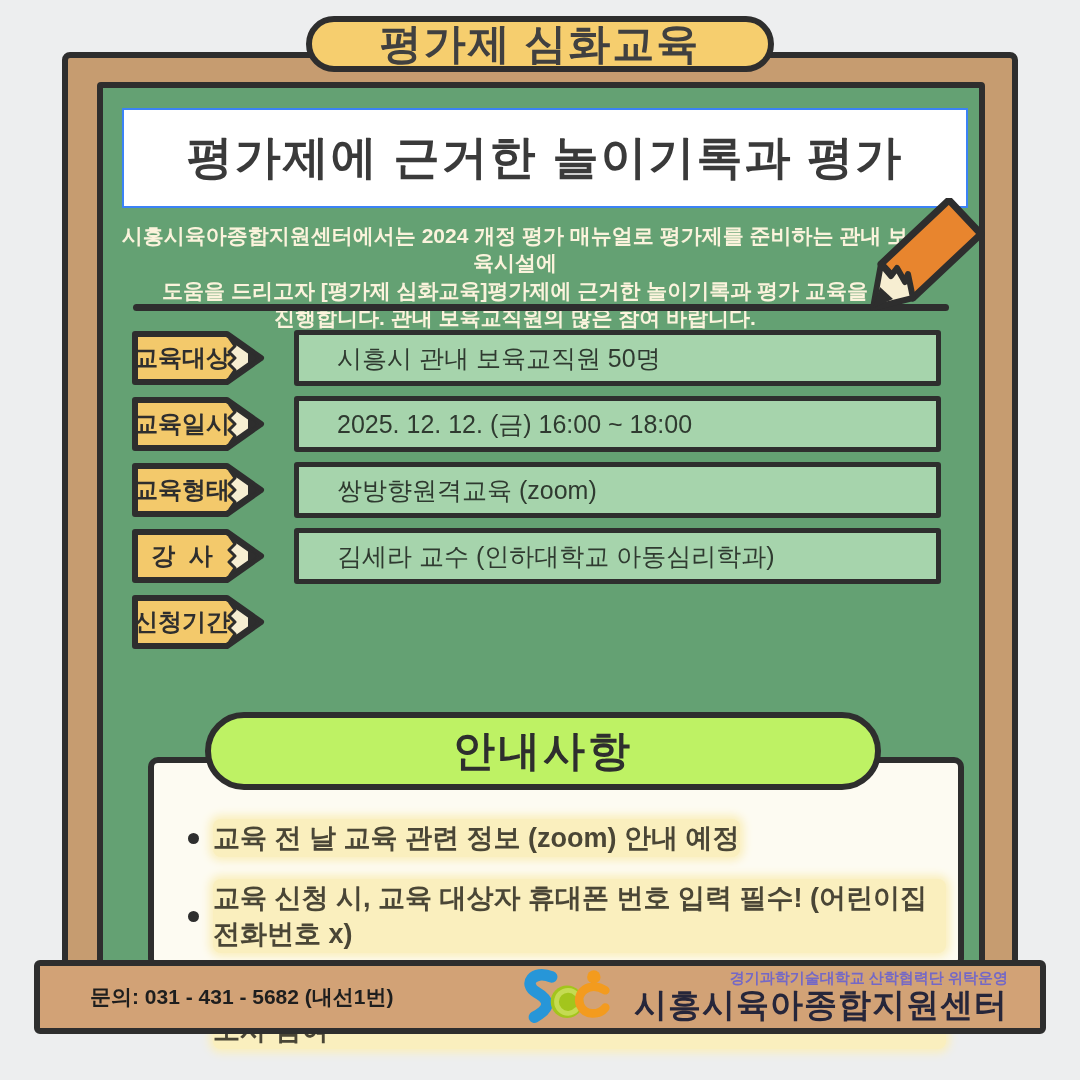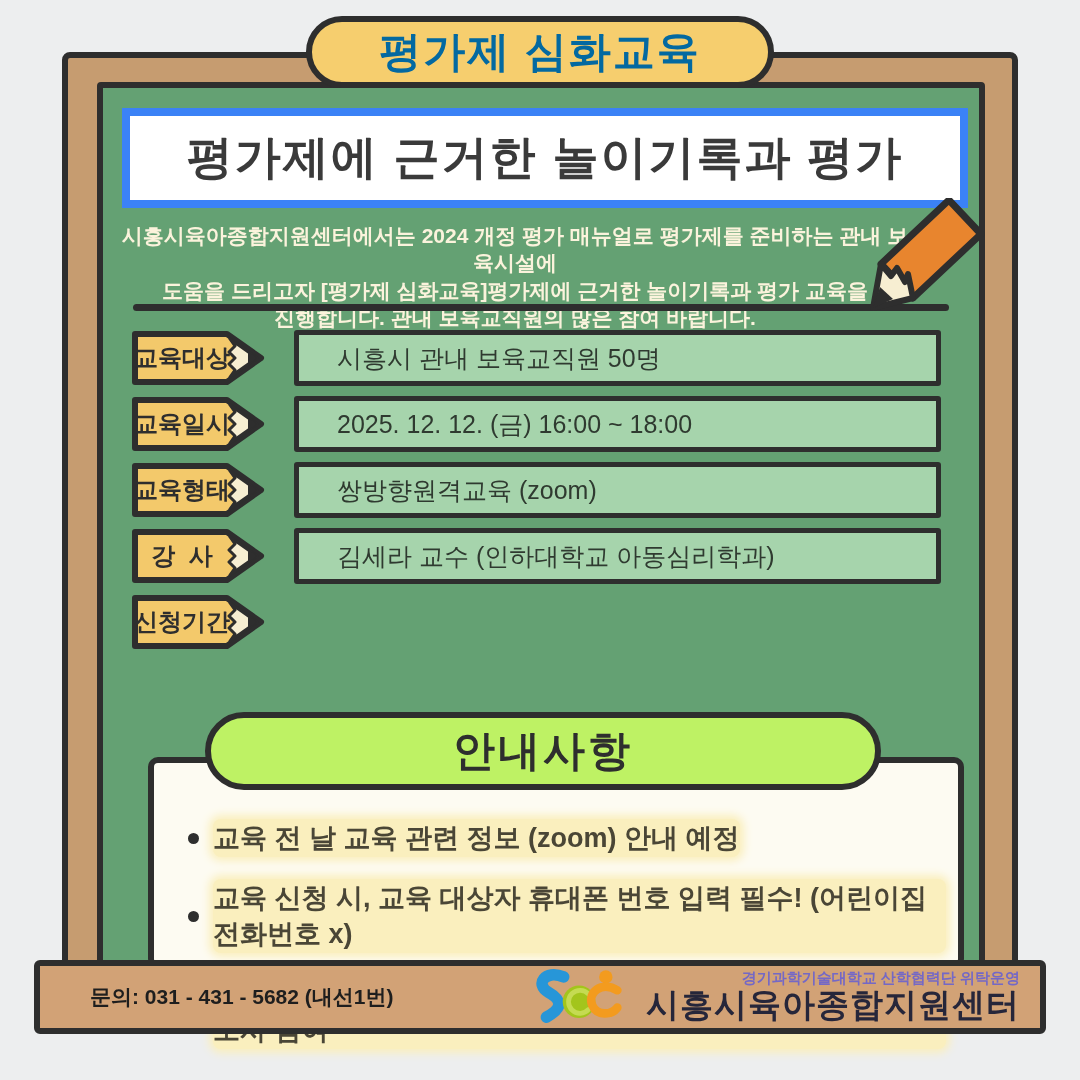--- a/index.html
+++ b/index.html
@@ -8,27 +8,27 @@
   .stage { position:relative; width:1080px; height:1080px; background:#EDEEEF; overflow:hidden; }
 
   
   .frame { position:absolute; left:62px; top:52px; width:956px; height:918px;
            background:#C69C70; border:6px solid #2E2E2E; border-radius:8px; z-index:1; }
   .board { position:absolute; left:97px; top:82px; width:888px; height:892px;
            background:#64A173; border:6px solid #2E2E2E; border-radius:4px; z-index:2; }
 
   
   .badge { position:absolute; left:50%; top:16px; transform:translateX(-50%);
-           width:468px; height:72px; background:#F6CE6E; border:6px solid #2E2E2E;
+           width:468px; height:56px; background:#F6CE6E; border:6px solid #2E2E2E;
            border-radius:36px; display:flex; align-items:center; justify-content:center;
-           font-size:42px; font-weight:800; color:#0369a1; z-index:6; letter-spacing:2px; }
+           font-size:42px; font-weight:800; color:#404040; z-index:6; letter-spacing:2px;font-family:Liberation Serif, serif; }
 
   
   .title-box { position:absolute; left:122px; top:108px; width:846px; height:100px;
-               background:#FFFFFF; border:8px solid #3b82f6; display:flex; align-items:center;
+               background:#FFFFFF; border:2px solid #3b82f6; display:flex; align-items:center;
                justify-content:center; font-size:46px; font-weight:800; color:#3A3A3A;
                z-index:3; letter-spacing:2px; }
 
   
   .intro { position:absolute; left:112px; top:222px; width:806px; text-align:center;
            font-size:21px; font-weight:700; color:#FBF3DC; line-height:1.3;
            white-space:pre-line; z-index:3; }
   .rule { position:absolute; left:133px; top:304px; width:816px; height:7px;
           background:#2E2E2E; border-radius:4px; z-index:3; }
   .pencil { position:absolute; left:855px; top:198px; width:150px; height:125px; z-index:6; }
@@ -57,21 +57,21 @@
              flex-direction:column; gap:22px; }
   .bullet { display:flex; align-items:center; font-size:27px; font-weight:700; color:#4A4636; }
   .dot { width:11px; height:11px; border-radius:50%; background:#2E2E2E; margin-right:14px; flex:0 0 auto; }
   .hl { background:#FAEFBE; box-shadow:0 0 9px 4px #FAEFBE; border-radius:8px; padding:1px 0; }
 
   
   .footer-bar { position:absolute; left:34px; top:960px; width:1012px; height:74px;
                 background:#D2A276; border:6px solid #2E2E2E; border-radius:6px; z-index:10;
                 display:flex; align-items:center; }
   .contact { margin-left:50px; font-size:21px; font-weight:800; color:#1E1E1E; }
-  .org { margin-left:auto; margin-right:20px; display:flex; align-items:center; gap:21px; }
+  .org { margin-left:auto; margin-right:32px; display:flex; align-items:center; gap:21px; }
   .org-text { display:flex; flex-direction:column; align-items:flex-end; }
   .org-small { font-size:15px; font-weight:700; color:#7468C6; line-height:1.1; }
   .org-name { font-size:33px; font-weight:800; color:#26263A; letter-spacing:1px; line-height:1.15; }
 </style>
 </head>
 <body>
 
 <div class="stage">
 
   <div class="frame"></div>

